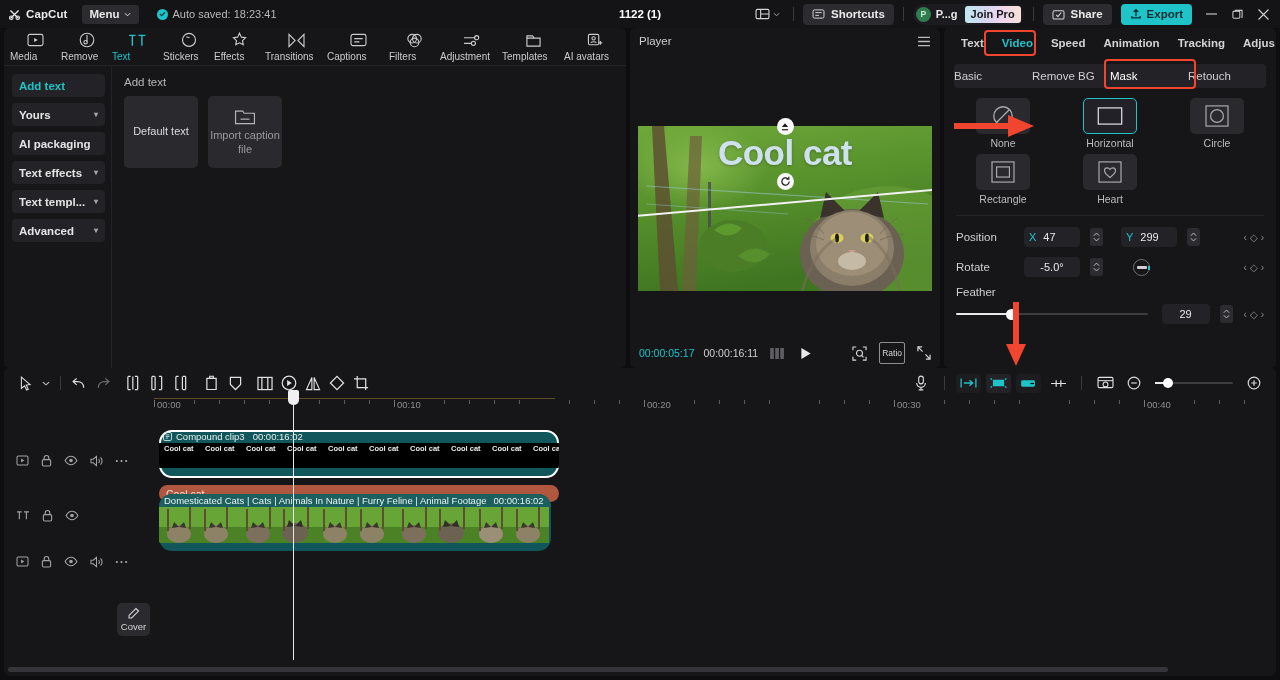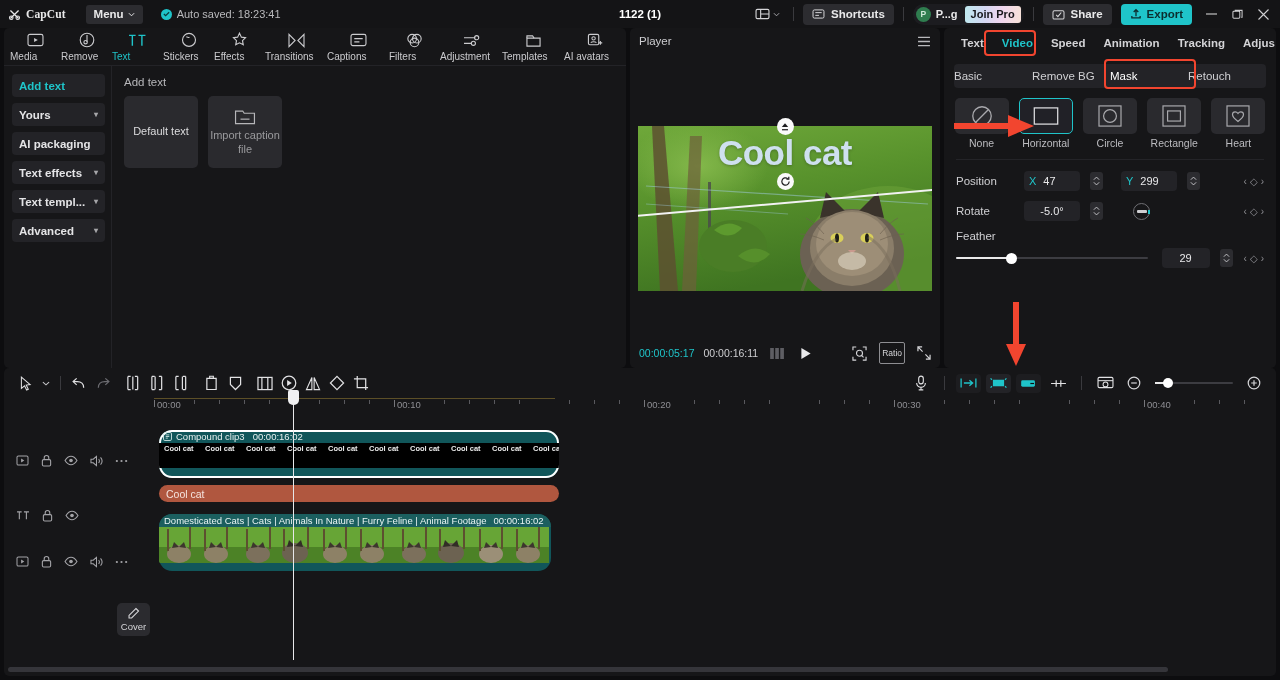--- a/index.html
+++ b/index.html
@@ -11,25 +11,25 @@
     overflow: hidden;
     -webkit-font-smoothing: antialiased;
   }
   .app { position: relative; width: 1280px; height: 680px; }
 
   
   .titlebar {
     position: absolute; top: 0; left: 0; width: 1280px; height: 28px;
     background: #141416; display: flex; align-items: center;
   }
-  .logo-wrap { display: flex; align-items: center; gap: 5px; padding-left: 8px; font-family: Liberation Serif, serif; }
+  .logo-wrap { display: flex; align-items: center; gap: 5px; padding-left: 8px; }
   .logo-glyph { width: 13px; height: 13px; }
   .logo-text { font-size: 11.5px; color: #e9e9ea; font-weight: 600; letter-spacing: .1px; }
   .menu-btn {
-    margin-left: 20px; height: 19px; padding: 0 8px; background: #2c2c30;
+    margin-left: 14px; height: 19px; padding: 0 8px; background: #2c2c30;
     border-radius: 3px; display: flex; align-items: center; gap: 4px;
     font-size: 11.5px; color: #e9e9ea; font-weight: 700;
   }
   .autosave { margin-left: 18px; display: flex; align-items: center; gap: 5px; font-size: 11px; color: #b9b9bc; }
   .autosave-dot {
     width: 11px; height: 11px; border-radius: 50%; background: #1fc4c9;
     display: flex; align-items: center; justify-content: center;
   }
   .project-name {
     position: absolute; left: 0; right: 0; text-align: center;
@@ -131,21 +131,21 @@
   .tabs { height: 30px; display: flex; align-items: center; padding: 0 8px; gap: 0; position: relative; }
   .tab { font-size: 11.5px; font-weight: 700; color: #d3d3d6; padding: 0 9px; white-space: nowrap; }
   .tab.active { color: #1fc4c9; }
   .hl-box { position: absolute; border: 2px solid #f2452f; border-radius: 4px; pointer-events: none; }
   .segbar {
     margin: 6px 10px 0 10px; height: 24px; background: #232327; border-radius: 4px;
     display: flex; align-items: center; position: relative;
   }
   .seg { flex: 1; font-size: 11.5px; color: #cfcfd2; }
   .seg.active { color: #ffffff; }
-  .mask-grid { padding: 10px 10px 0 10px; display: grid; grid-template-columns: repeat(5, 1fr); gap: 5px 9px; }
+  .mask-grid { padding: 10px 10px 0 10px; display: grid; grid-template-columns: repeat(3, 1fr); gap: 5px 9px; }
   .mask-cell { display: flex; flex-direction: column; align-items: center; gap: 3px; }
   .mask-btn {
     width: 54px; height: 36px; background: #2a2a2e; border-radius: 5px;
     display: flex; align-items: center; justify-content: center; position: relative;
   }
   .mask-btn.selected { border: 1.5px solid #1fc4c9; background: #212127; }
   .mask-lbl { font-size: 10.5px; color: #bcbcc0; }
   .dl-badge {
     position: absolute; right: -3px; bottom: -3px; width: 14px; height: 14px; border-radius: 50%;
     background: #171719; display: flex; align-items: center; justify-content: center;
@@ -1033,21 +1033,21 @@
           <span class="cc-txt" style="left:292px">Cool cat</span>
           <span class="cc-txt" style="left:333px">Cool cat</span>
           <span class="cc-txt" style="left:374px">Cool cat</span>
         </div>
       </div>
 
       <div class="clip text-clip" style="left:45px; top:67px; width:400px; height:17px;">
         <span>Cool cat</span>
       </div>
 
-      <div class="clip" style="left:45px; top:96px; width:392px; height:57px; background:#11565a;text-align:center;">
+      <div class="clip" style="left:45px; top:76px; width:392px; height:57px; background:#11565a;text-align:center;">
         <div class="vid-clip-head">
           <span>Domesticated Cats | Cats | Animals In Nature | Furry Feline | Animal Footage</span>
           <span>00:00:16:02</span>
         </div>
         <div class="filmstrip">
           <span class="frame">
               <svg width="39" height="36" viewBox="0 0 39 36" preserveAspectRatio="none">
                 <rect width="39" height="36" fill="#67a536"></rect>
                 <rect y="20" width="39" height="16" fill="#4c8226"></rect>
                 <ellipse cx="20" cy="27" rx="12" ry="9" fill="#8d8166"></ellipse>

